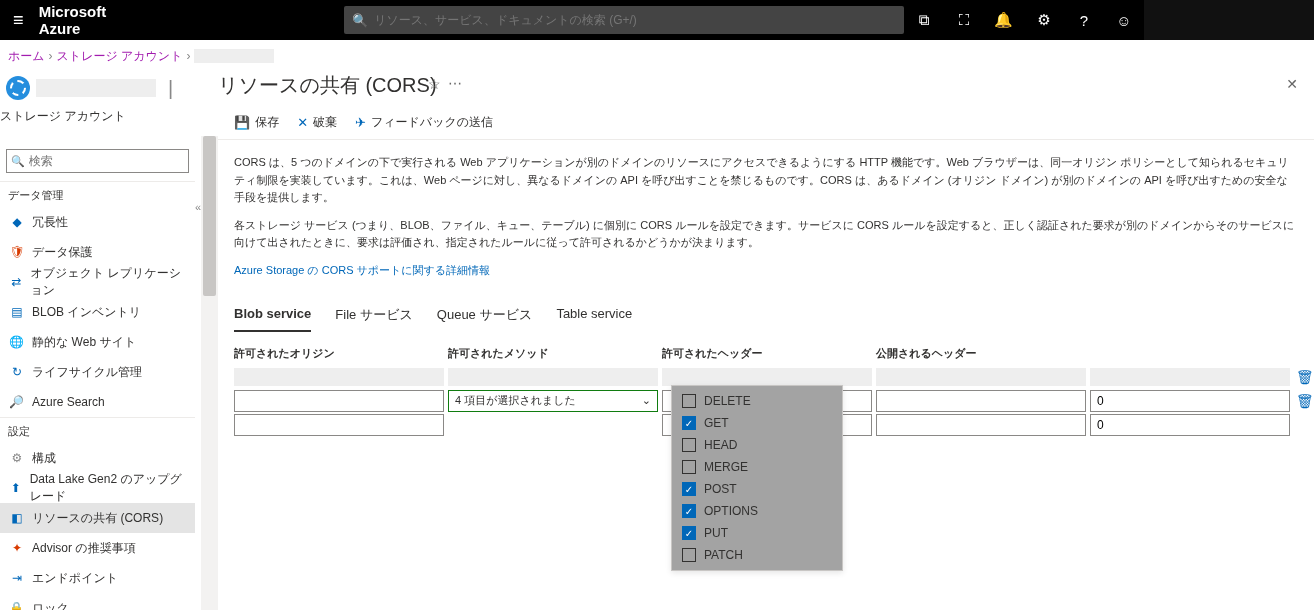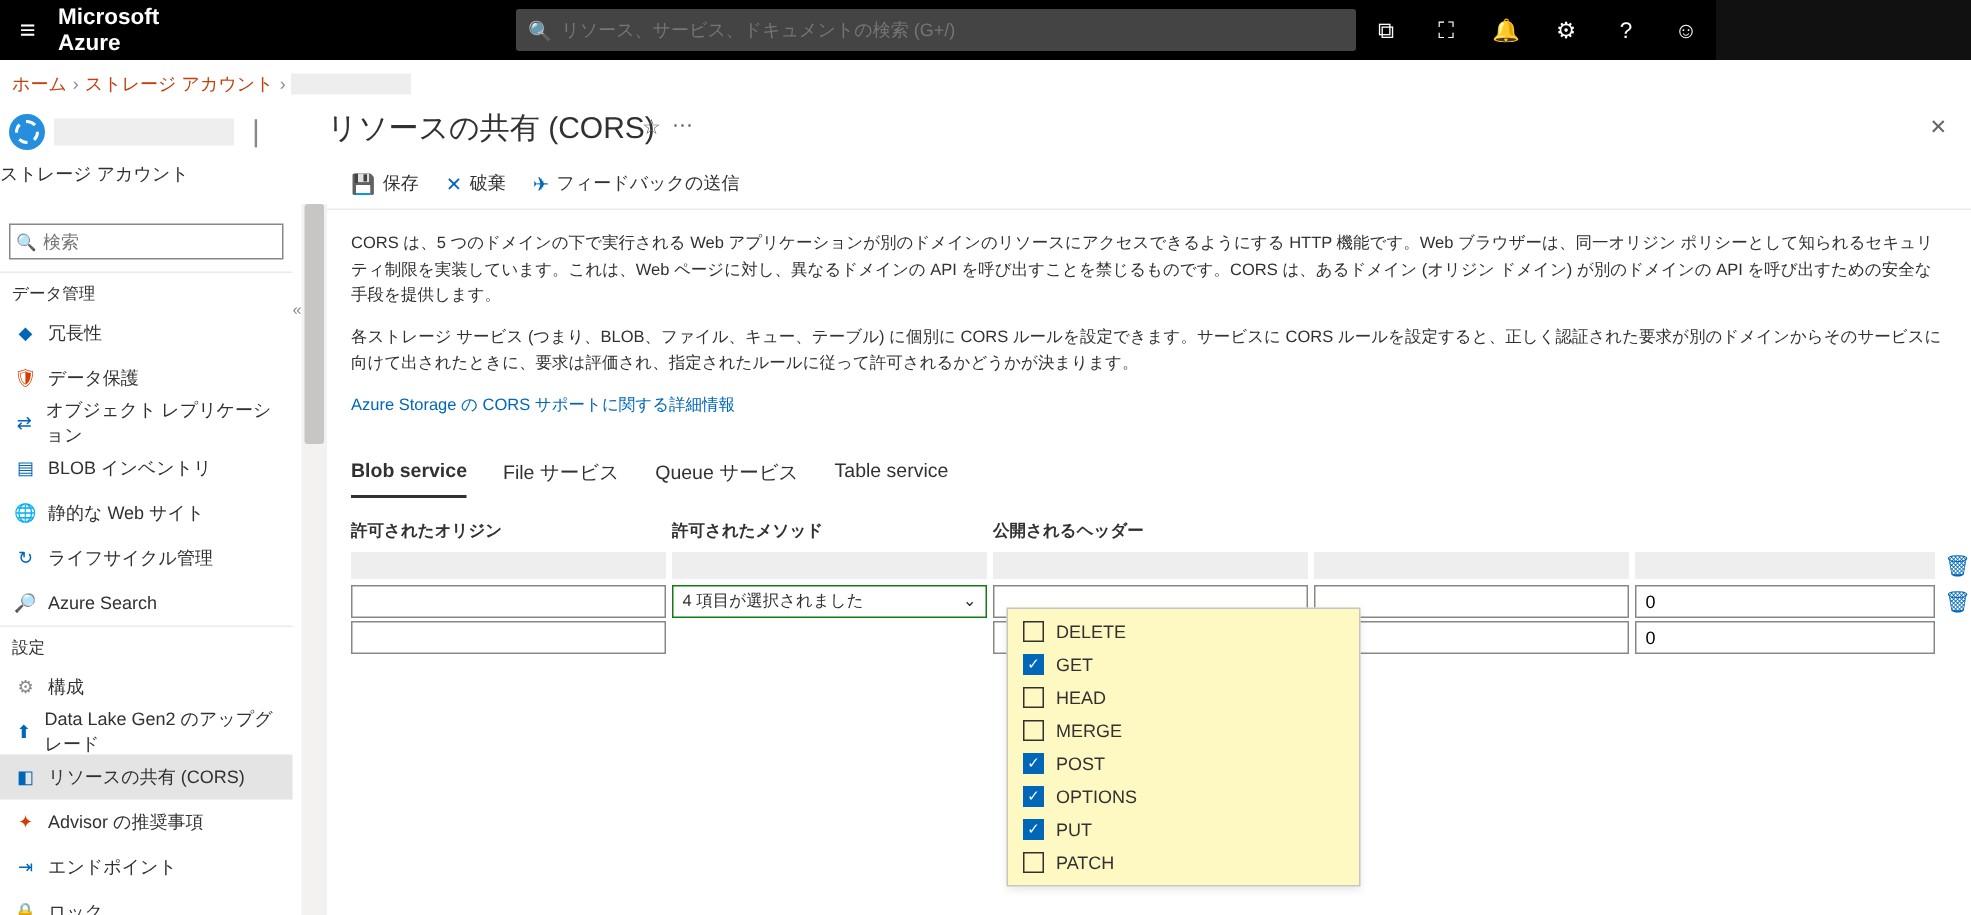--- a/index.html
+++ b/index.html
@@ -8,21 +8,21 @@
   .topbar .menu-btn { width: 40px; text-align: center; font-size: 18px; color: #fff; }
   .topbar .brand { font-weight: 600; font-size: 15px; padding-left: 2px; }
   .topbar .spacer-left { width: 220px; }
   .topbar .search-wrap { flex: 0 0 560px; display: flex; align-items: center; background: #444; height: 28px; border-radius: 2px; padding: 0 8px; color: #ccc; }
   .topbar .search-wrap .si { margin-right: 6px; font-size: 13px; }
   .topbar .search-wrap input { background: transparent; border: none; outline: none; color: #ccc; width: 100%; font-size: 12px; }
   .topbar .right-icons { margin-left: auto; display: flex; align-items: center; }
   .topbar .right-icons .icn { width: 40px; text-align: center; font-size: 15px; color: #fff; }
   .topbar .user { width: 170px; height: 40px; background: #111; }
   .breadcrumb { height: 28px; display: flex; align-items: center; padding: 4px 8px 0 8px; font-size: 12px; }
-  .breadcrumb a { color: #c2410c; text-decoration: none; }
+  .breadcrumb a { color: #a21caf; text-decoration: none; }
   .breadcrumb .sep { color: #888; padding: 0 4px; }
   .breadcrumb .redact { display: inline-block; width: 80px; height: 14px; background: #eee; vertical-align: middle; }
   .body { display: flex; height: calc(610px - 68px); }
   .sidebar { width: 195px; border-right: 0; position: relative; }
   .blade-title { display: flex; align-items: center; padding: 0 16px 0 6px; gap: 6px; height: 40px; }
   .blade-title .res-icon { width: 24px; height: 24px; background: #258ede; border-radius: 50%; position: relative; }
   .blade-title .res-icon::after{content:"";position:absolute;inset:4px;border:2px dashed #fff;border-radius:50%;}
   .blade-title .name-redact { display:inline-block; width: 120px; height: 18px; background: #eee; }
   .blade-title .hsep { color:#888; padding:0 6px; font-size:20px; font-weight:300; }
   .sidebar .searchbox { margin: 24px 6px 8px 6px; display:flex; align-items:center; border:1px solid #8a8886; height:24px; padding:0 4px; }
@@ -47,21 +47,21 @@
   .tabs .tab{ padding-bottom:8px; cursor:pointer; }
   .tabs .tab.active{ border-bottom:2px solid #323130; font-weight:700; }
   .grid { margin-top: 14px; }
   .grid .hdr, .grid .row { display:grid; grid-template-columns: 210px 210px 210px 210px 200px 22px; gap:4px; align-items:center; }
   .grid .hdr div{ font-size:11px; font-weight:700; padding-bottom:4px; }
   .grid .row{ height:24px; margin-top:0; }
   .grid .row input{ width:100%; height:22px; border:1px solid #8a8886; padding:0 6px; font-size:12px; }
   .grid .row .dropdown{ width:100%; height:22px; border:1px solid #107c10; display:flex; align-items:center; justify-content:space-between; padding:0 6px; font-size:11px; color:#323130; background:#fff; }
   .grid .row .redcell{ background:#eee; height:18px; border:none; }
   .grid .del-ic{ color:#0067b8; font-size:14px; text-align:center; }
-  .dropdown-popup{ position:absolute; left: 453px; top: 317px; width:236px; background:#fef9c3; border:1px solid #c8c6c4; box-shadow:0 2px 6px rgba(0,0,0,0.1); z-index:10; padding:4px 0;margin-top:20px; }
+  .dropdown-popup{ position:absolute; left: 453px; top: 317px; width:172px; background:#a3a3a3; border:1px solid #c8c6c4; box-shadow:0 2px 6px rgba(0,0,0,0.1); z-index:10; padding:4px 0; }
   .dropdown-popup .opt{ display:flex; align-items:center; gap:8px; height:22px; padding:0 10px; font-size:12px; }
   .chk{ width:14px; height:14px; border:1px solid #323130; display:inline-flex; align-items:center; justify-content:center; font-size:10px; color:#fff; }
   .chk.checked{ background:#0067b8; border-color:#0067b8; }
   .scrollbar{ position:absolute; right:0; top:68px; bottom:0; width:17px; background:#f3f2f1; }
   .scrollbar .thumb{ position:absolute; left:2px; right:2px; top:0; height:160px; background:#c8c6c4; border-radius:2px; }
 </style>
 </head>
 <body>
 
 <div class="topbar">
@@ -203,20 +203,21 @@
       <div class="tab active">Blob service</div>
       <div class="tab">File サービス</div>
       <div class="tab">Queue サービス</div>
       <div class="tab">Table service</div>
     </div>
 
     <div class="grid">
       <div class="hdr">
         <div>許可されたオリジン</div>
         <div>許可されたメソッド</div>
+        <div>許可されたヘッダー</div>
         <div>公開されるヘッダー</div>
         <div></div>
       </div>
 
       <div class="row">
         <div class="redcell"></div>
         <div class="redcell"></div>
         <div class="redcell"></div>
         <div class="redcell"></div>
         <div class="redcell"></div>

